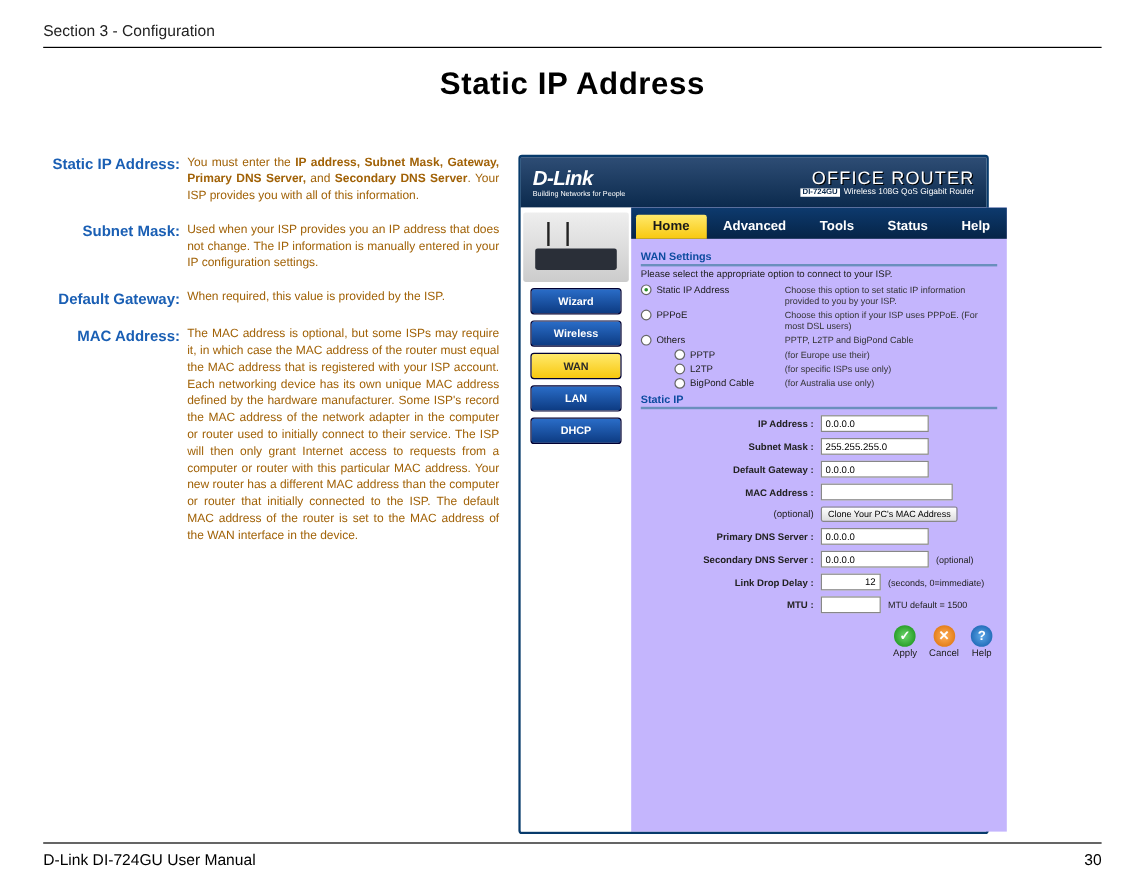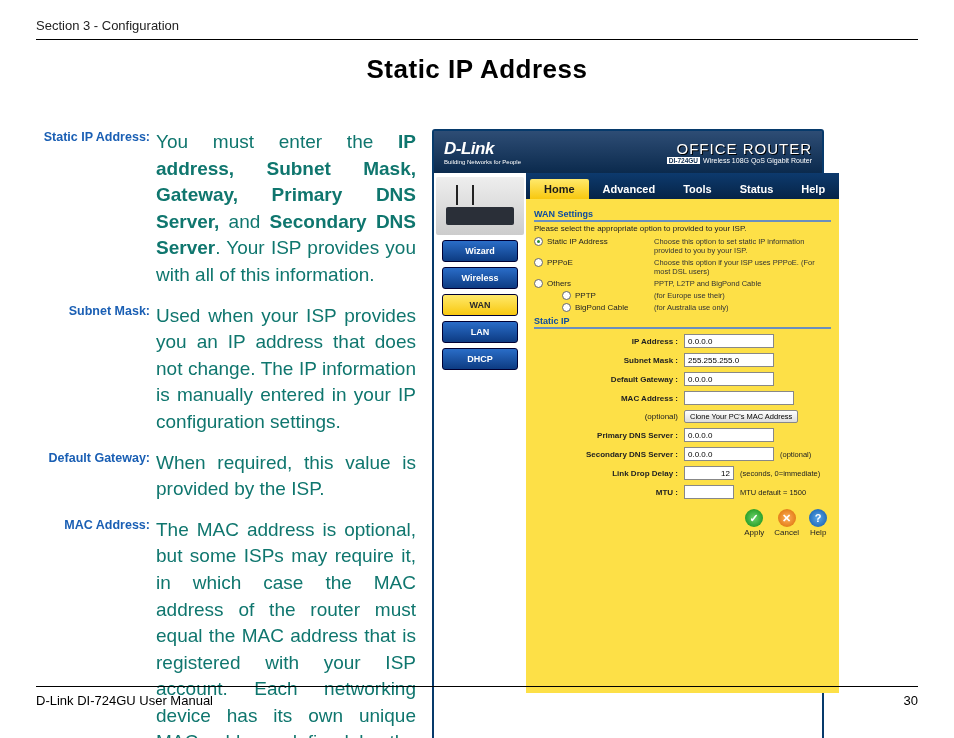--- a/index.html
+++ b/index.html
@@ -4,42 +4,42 @@
 <style>
   * { box-sizing: border-box; margin: 0; padding: 0; }
   body { font-family: Arial, Helvetica, sans-serif; background: #fff; width: 954px; height: 738px; position: relative; }
   .page { padding: 18px 36px 0 36px; }
   .section-header { font-size: 13px; color: #222; padding-bottom: 6px; border-bottom: 1.5px solid #000; }
   .title { font-family: "Arial Narrow", Arial, sans-serif; font-weight: bold; font-size: 26px; text-align: center; margin: 14px 0 10px 0; letter-spacing: 0.5px; }
   .content { display: flex; gap: 16px; margin-top: 44px; }
   .defs { width: 380px; }
   .def-row { display: flex; margin-bottom: 14px; }
   .def-label { width: 120px; text-align: right; font-weight: bold; color: #1a5fb4; font-size: 12.5px; padding-right: 6px; line-height: 1.35; }
-  .def-text { flex: 1; font-size: 19px; color: #0f766e; text-align: justify; line-height: 1.4; }
+  .def-text { flex: 1; font-size: 10px; color: #a16207; text-align: justify; line-height: 1.4; }
   .def-text b { font-weight: bold; }
 
   
   .router { width: 392px; border: 2px solid #073a6b; border-radius: 3px; background: #fff; font-size: 9px; }
   .r-banner { background: linear-gradient(#2e4d75,#0b2a4d); height: 42px; display: flex; align-items: center; justify-content: space-between; padding: 0 10px; color: #fff; }
   .r-logo { font-family: Arial; font-weight: bold; font-size: 17px; font-style: italic; letter-spacing: -0.5px;}
   .r-logo-sub { font-size: 6px; display:block; font-style: normal; font-weight:normal; }
   .r-title { text-align: right; }
   .r-title-main { font-family: "Arial Black", Arial; font-size: 15px; letter-spacing: 1px; text-shadow: 1px 1px 0 #000; }
   .r-title-sub { font-size: 7px; }
   .r-title-sub b { background:#fff; color:#0b2a4d; padding:0 2px; font-size:6.5px; margin-right:3px;}
   .r-body { display: flex; min-height: 520px;}
   .r-sidebar { width: 94px; background: #fff; padding: 2px; }
   .r-photo { width: 88px; height: 58px; background: linear-gradient(#eee,#ccc); margin: 2px auto 4px auto; border-radius: 2px; position: relative; }
   .r-photo::before, .r-photo::after { content:""; position:absolute; width:2px; height:20px; background:#222; bottom:30px; }
   .r-photo::before { left:20px; } .r-photo::after { left:36px; }
   .r-photo .dev { position:absolute; bottom:10px; left:10px; right:10px; height:18px; background:#2a2f38; border-radius:2px; }
   .side-btn { display:block; width: 76px; margin: 5px auto; padding: 5px 0; text-align:center; font-size:9px; font-weight:bold; border-radius:3px; border:1px solid #003; }
   .side-blue { background: linear-gradient(#2a6dc8,#0d3b82); color:#fff; }
   .side-yellow { background: linear-gradient(#ffe96b,#f8c80f); color:#2a2a2a; }
-  .r-main { flex:1; background:#fde047; }
+  .r-main { flex:1; background:#c4b5fd; }
   .r-tabs { display:flex; background: linear-gradient(#0d3a6e,#062447); height: 26px; align-items: flex-end; padding-left: 4px; }
   .r-tab { padding: 4px 14px 4px 14px; font-size: 11px; font-weight: bold; color:#fff; }
   .r-tab.active { background: linear-gradient(#ffe96b,#f8c80f); color:#1a1a1a; border-radius: 2px 2px 0 0; }
   .r-inner { padding: 6px 8px 8px 8px; font-size: 8px; color:#222; }
   .r-sec-title { color:#0d4ba0; font-weight:bold; font-size:9px; margin: 4px 0 2px 0; border-bottom: 2px solid #6a8fbd; padding-bottom:1px;}
   .r-desc { font-size:8px; margin-bottom:4px; }
   .opt-row { display:flex; align-items:flex-start; margin: 3px 0; }
   .opt-left { width: 120px; display:flex; align-items:center; gap:4px; }
   .opt-left.sub { padding-left: 28px; }
   .opt-desc { flex:1; font-size:7.5px; color:#333; }
@@ -51,21 +51,21 @@
   .frm-input { border:1px solid #888; padding: 1px 3px; font-size:8px; background:#fff; height:14px; }
   .frm-suffix { font-size:7.5px; margin-left: 6px; }
   .frm-btn { font-size:7.5px; border:1px solid #888; background: linear-gradient(#fff,#ddd); padding:1px 5px; border-radius:2px; }
   .r-actions { display:flex; justify-content:flex-end; gap:10px; margin-top:10px; padding-right:4px; }
   .act { text-align:center; font-size:8px; }
   .act-icon { width:18px; height:18px; border-radius:50%; margin:0 auto 1px auto; color:#fff; font-weight:bold; line-height:18px; font-size:11px; }
   .act-green { background: radial-gradient(#6bd46b,#0f8a0f); }
   .act-orange { background: radial-gradient(#ffb05a,#d86a00); }
   .act-blue { background: radial-gradient(#5da8e8,#0d56a8); }
 
-  .footer { position:absolute; bottom:30px; left:36px; right:36px; border-top:1.5px solid #000; padding-top:6px; display:flex; justify-content:space-between; font-size:13px; }
+  .footer { position:absolute; bottom:14px; left:36px; right:36px; border-top:1.5px solid #000; padding-top:6px; display:flex; justify-content:space-between; font-size:13px; }
 </style>
 </head>
 <body>
 
 <div class="page">
   <div class="section-header">Section 3 - Configuration</div>
   <div class="title">Static IP Address</div>
 
   <div class="content">
     <div class="defs">
@@ -114,21 +114,21 @@
         <div class="r-main">
           <div class="r-tabs">
             <div class="r-tab active">Home</div>
             <div class="r-tab">Advanced</div>
             <div class="r-tab">Tools</div>
             <div class="r-tab">Status</div>
             <div class="r-tab">Help</div>
           </div>
           <div class="r-inner">
             <div class="r-sec-title">WAN Settings</div>
-            <div class="r-desc">Please select the appropriate option to provided to your ISP.</div>
+            <div class="r-desc">Please select the appropriate option to connect to your ISP.</div>
 
             <div class="opt-row">
                 <div class="opt-left">
                   <span class="radio checked"></span>
                   <span>Static IP Address</span>
                 </div>
                 <div class="opt-desc">Choose this option to set static IP information provided to you by your ISP.</div>
               </div>
             <div class="opt-row">
                 <div class="opt-left">
@@ -144,20 +144,27 @@
                 </div>
                 <div class="opt-desc">PPTP, L2TP and BigPond Cable</div>
               </div>
 
             <div class="opt-row">
                 <div class="opt-left sub">
                   <span class="radio"></span>
                   <span>PPTP</span>
                 </div>
                 <div class="opt-desc">(for Europe use their)</div>
+              </div>
+            <div class="opt-row">
+                <div class="opt-left sub">
+                  <span class="radio"></span>
+                  <span>L2TP</span>
+                </div>
+                <div class="opt-desc">(for specific ISPs use only)</div>
               </div>
             <div class="opt-row">
                 <div class="opt-left sub">
                   <span class="radio"></span>
                   <span>BigPond Cable</span>
                 </div>
                 <div class="opt-desc">(for Australia use only)</div>
               </div>
 
             <div class="r-sec-title">Static IP</div>

